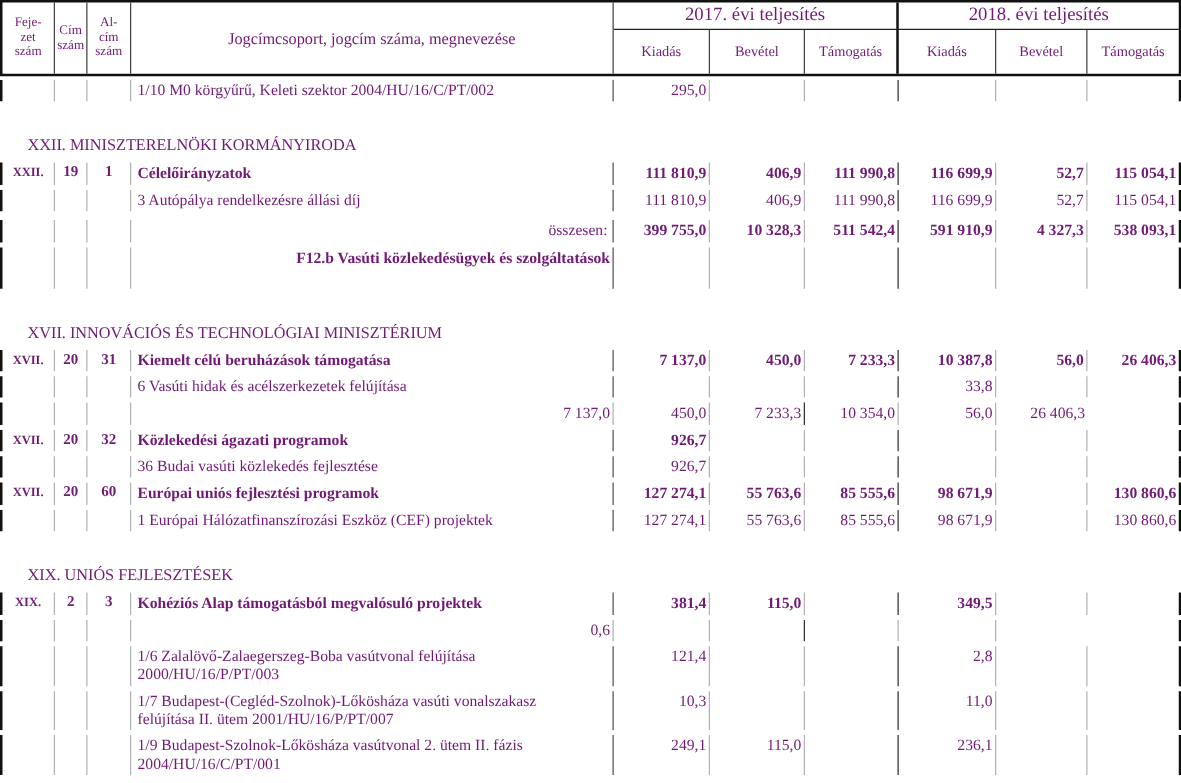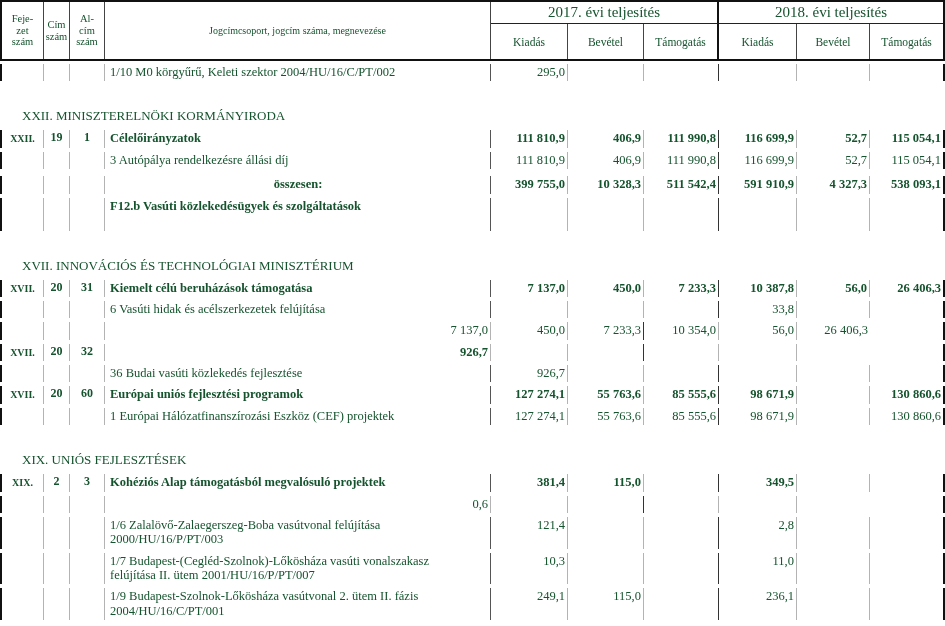--- a/index.html
+++ b/index.html
@@ -1,21 +1,21 @@
 <!DOCTYPE html>
 <html><head>
 <meta charset="utf-8">
 <style>
   * { margin:0; padding:0; box-sizing:border-box; }
   html,body { background:#ffffff; }
   .page {
     position:relative;
     width:945px; height:626px;
     background:#ffffff;
-    color:#14532d;
+    color:#701a75;
     font-family:"Liberation Serif", serif;
     overflow:hidden;
   }
   
   .thead {
     display:grid;
     width:945px;
     grid-template-columns:42px 26px 35px 386px 77px 76px 75px 78px 73px 1fr;
     grid-template-rows:22px 35px;
     border-top:2px solid #111;
@@ -23,21 +23,21 @@
     border-left:2px solid #111;
     border-right:2px solid #111;
   }
   .hc {
     display:flex; align-items:center; justify-content:center;
     text-align:center;
     border-right:1px solid #444;
     white-space:pre-line;
   }
   .hc-rowspan { grid-row:1/3; font-size:10.5px; line-height:1.12; }
-  .hc-megnev  { grid-row:1/3; font-size:10px; }
+  .hc-megnev  { grid-row:1/3; font-size:13px; }
   .hc-year    { grid-row:1; font-size:15px; border-bottom:1px solid #222; }
   .hc-y2017   { grid-column:5/8; border-right:2px solid #111; }
   .hc-y2018   { grid-column:8/11; border-right:none; }
   .hc-sub     { grid-row:2; font-size:11.5px; }
   .hc-sub.group-end { border-right:2px solid #111; }
   .hc-sub.last { border-right:none; }
   
   .tbody { padding-top:3px; }
   .row {
     display:grid;
@@ -53,23 +53,23 @@
     line-height:1.15;
     padding:1px 2px 2px 2px;
   }
   .cell.name { padding-left:5px; white-space:pre-line; border-right:1px solid #555; }
   .cell.num  { text-align:right; padding-right:2px; }
   .cell.t2017 { border-right:1.5px solid #333; }
   .cell.last  { border-right:none; }
   .cell.fej { font-size:10px; font-weight:bold; text-align:center; padding-top:3px; }
   .cell.cim { font-size:12px; font-weight:bold; text-align:center; }
   .row.bold .cell.name, .row.bold .cell.num { font-weight:bold; }
-  .row.tall { min-height:33px; }
+  .row.tall { min-height:33px;text-align:right; }
   .row.total { margin-top:7px; }
-  .row.total .cell.name { text-align:center; padding-right:4px; font-weight:bold; }
+  .row.total .cell.name { text-align:right; padding-right:4px; font-weight:normal; }
   .section {
     font-size:13px;
     padding:3px 0 3px 22px;
     margin-bottom:3px;
     margin-top:24px;
   }
 </style>
 </head>
 <body>
 
@@ -192,20 +192,21 @@
         <div class="cell num">450,0</div>
         <div class="cell num t2017">7 233,3</div>
         <div class="cell num">10 354,0</div>
         <div class="cell num">56,0</div>
         <div class="cell num last">26 406,3</div>
       </div>
       <div class="row bold">
         <div class="cell fej">XVII.</div>
         <div class="cell cim">20</div>
         <div class="cell cim">32</div>
+        <div class="cell name">Közlekedési ágazati programok</div>
         <div class="cell num">926,7</div>
         <div class="cell num"></div>
         <div class="cell num t2017"></div>
         <div class="cell num"></div>
         <div class="cell num"></div>
         <div class="cell num last"></div>
       </div>
       <div class="row">
         <div class="cell fej"></div>
         <div class="cell cim"></div>

